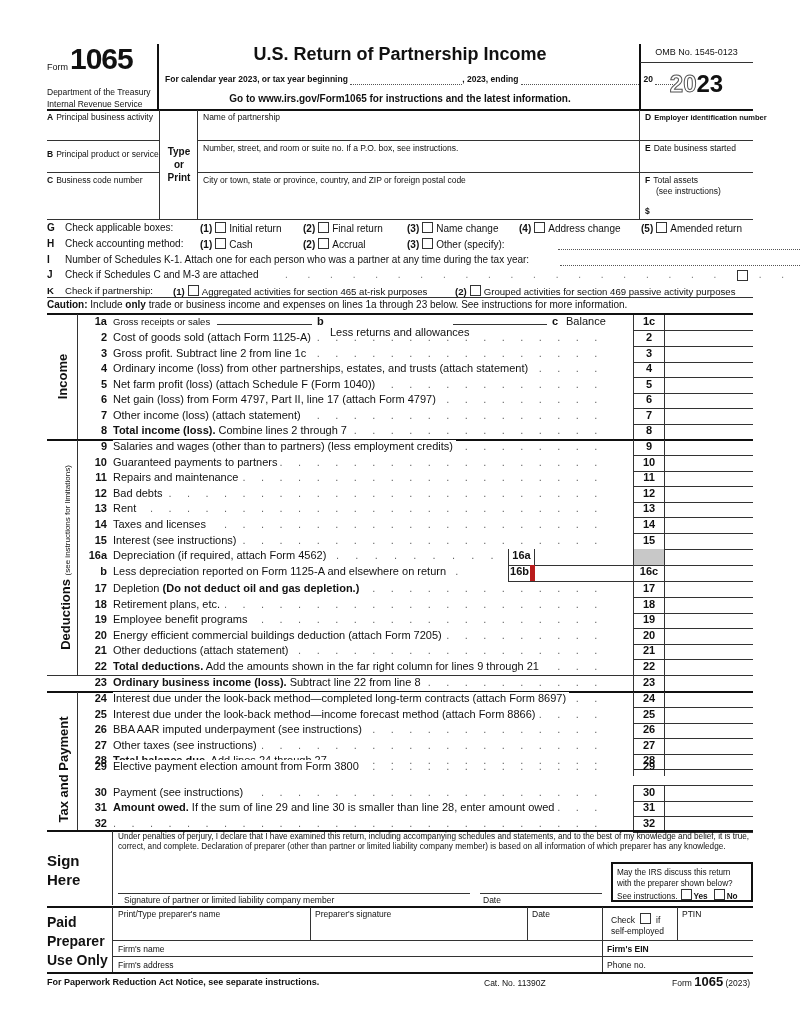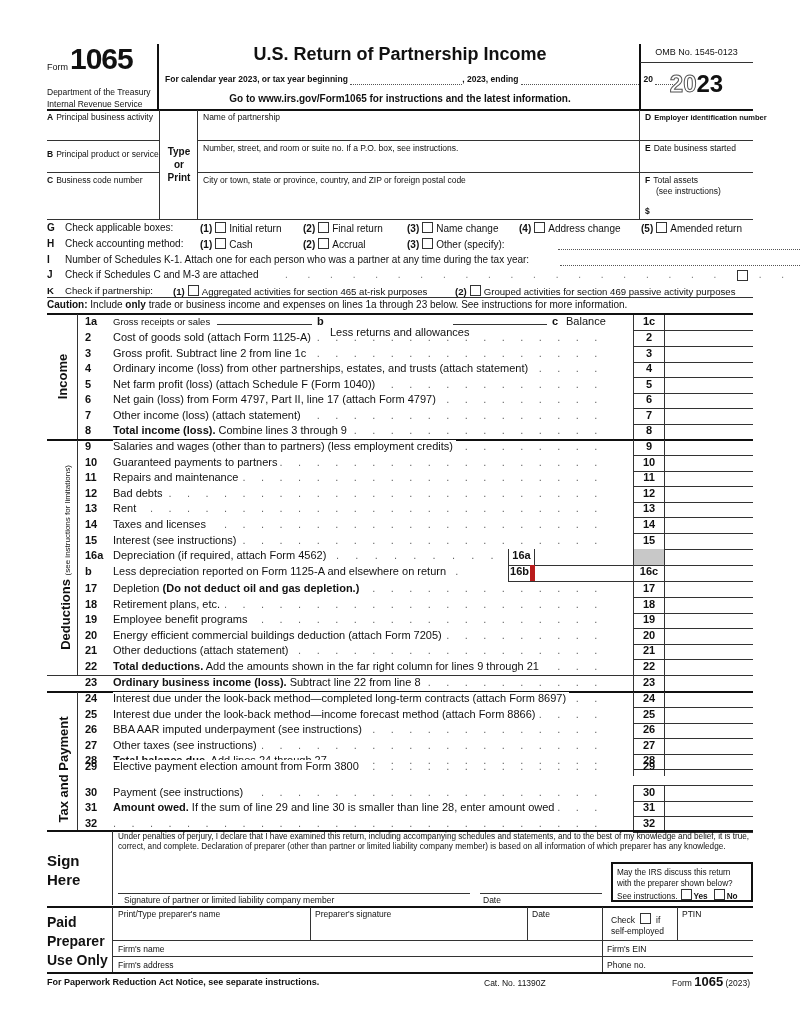--- a/index.html
+++ b/index.html
@@ -31,21 +31,21 @@
   .ident .l { font-weight: bold; margin-right: 3px; }
   #type-print { left: 162px; top: 145px; width: 34px; text-align: center; font-size: 10px; font-weight: bold; line-height: 13px; }
 
   
   .gk { position:absolute; left: 47px; font-size: 10px; white-space: nowrap; }
   .gk .letter { display:inline-block; width: 18px; font-weight: bold; }
   #caution { left: 47px; top: 299px; font-size: 10px; white-space: nowrap; }
 
   
   .row { position:absolute; left: 85px; width: 668px; height: 15.6px; font-size: 11px; white-space: nowrap; }
-  .row .num { position:absolute; left: 0; width: 22px; text-align: left; font-weight: bold; }
+  .row .num { position:absolute; left: 0; width: 22px; text-align: right; font-weight: bold; }
   .row .desc { position:absolute; left: 28px; overflow: hidden; }
   .row .dots { position:absolute; left: 28px; right: 140px; top: 0; overflow:hidden; color:#666; letter-spacing: 6.2px; text-align:right; z-index:0; }
   .row .box { position:absolute; left: 548px; width: 32px; text-align: center; font-weight: bold; height: 100%; border-left: 1px solid #333; border-right: 1px solid #333; }
   .row .amt { position:absolute; left: 581px; width: 172px; height: 100%; }
   .desc-bg { background:#fff; position:relative; z-index:1; padding-right: 3px; }
 
   .section-label { position:absolute; font-weight: bold; font-size: 12px; transform: rotate(-90deg); transform-origin: center; white-space: nowrap; text-align:center; }
 
   
   #perjury { left: 118px; top: 832px; width: 640px; font-size: 8.2px; line-height: 10px; }
@@ -205,21 +205,21 @@
       <span class="num">7</span>
       <span class="dots">. . . . . . . . . . . . . . . . . . . . . . . . . . . . . . . . . . . . . . . . . .</span>
       <span class="desc"><span class="desc-bg"><b></b><span>Other income (loss) (attach statement)</span></span></span>
       <span class="box">7</span>
       <span class="amt"></span>
     </div>
     <div class="hline" style="left: 633px; top: 423.5px; width: 120px;"></div>
     <div class="row" style="top: 424px;">
       <span class="num">8</span>
       <span class="dots">. . . . . . . . . . . . . . . . . . . . . . . . . . . . . . . . . . . . . . . . . .</span>
-      <span class="desc"><span class="desc-bg"><b>Total income (loss).</b><span> Combine lines 3 through 9</span></span></span>
+      <span class="desc"><span class="desc-bg"><b>Total income (loss).</b><span> Combine lines 2 through 7</span></span></span>
       <span class="box">8</span>
       <span class="amt"></span>
     </div>
     <div class="hline" style="left: 633px; top: 439px; width: 120px;"></div>
   </div>
 
 <div class="hline thick" style="left:47px; top:439px; width:706px;"></div>
 <div class="vline" style="left:77px; top:440px; height:235px;"></div>
 <div class="section-label" style="left:-60px; top:550px; width:250px; font-size:13px;"><span>Deductions</span> <span style="font-weight:normal; font-size:8px;">(see instructions for limitations)</span></div>
 
@@ -471,19 +471,19 @@
 
 <div class="abs small" style="left:118px; top:909px;">Print/Type preparer's name</div>
 <div class="abs small" style="left:315px; top:909px;">Preparer's signature</div>
 <div class="abs small" style="left:532px; top:909px;">Date</div>
 <div class="abs small" style="left:611px; top:913px; line-height:11px;">
   <div><span>Check</span><span class="cb" style="margin:0 5px;"></span><span>if</span></div>
   <div>self-employed</div>
 </div>
 <div class="abs small" style="left:682px; top:909px;">PTIN</div>
 <div class="abs small" style="left:118px; top:944px;">Firm's name</div>
-<div class="abs small" style="left:607px; top:944px;">Firm's EIN</div>
+<div class="abs small" style="left:607px; top:944px;font-weight:bold;">Firm's EIN</div>
 <div class="abs small" style="left:118px; top:960px;">Firm's address</div>
 <div class="abs small" style="left:607px; top:960px;text-align:center;">Phone no.</div>
 
 <div id="footer-left" class="abs">For Paperwork Reduction Act Notice, see separate instructions.</div>
 <div id="footer-cat" class="abs">Cat. No. 11390Z</div>
 <div id="footer-right" class="abs"><span>Form</span> <span class="big">1065</span> <span>(2023)</span></div>
 
 </body></html>

